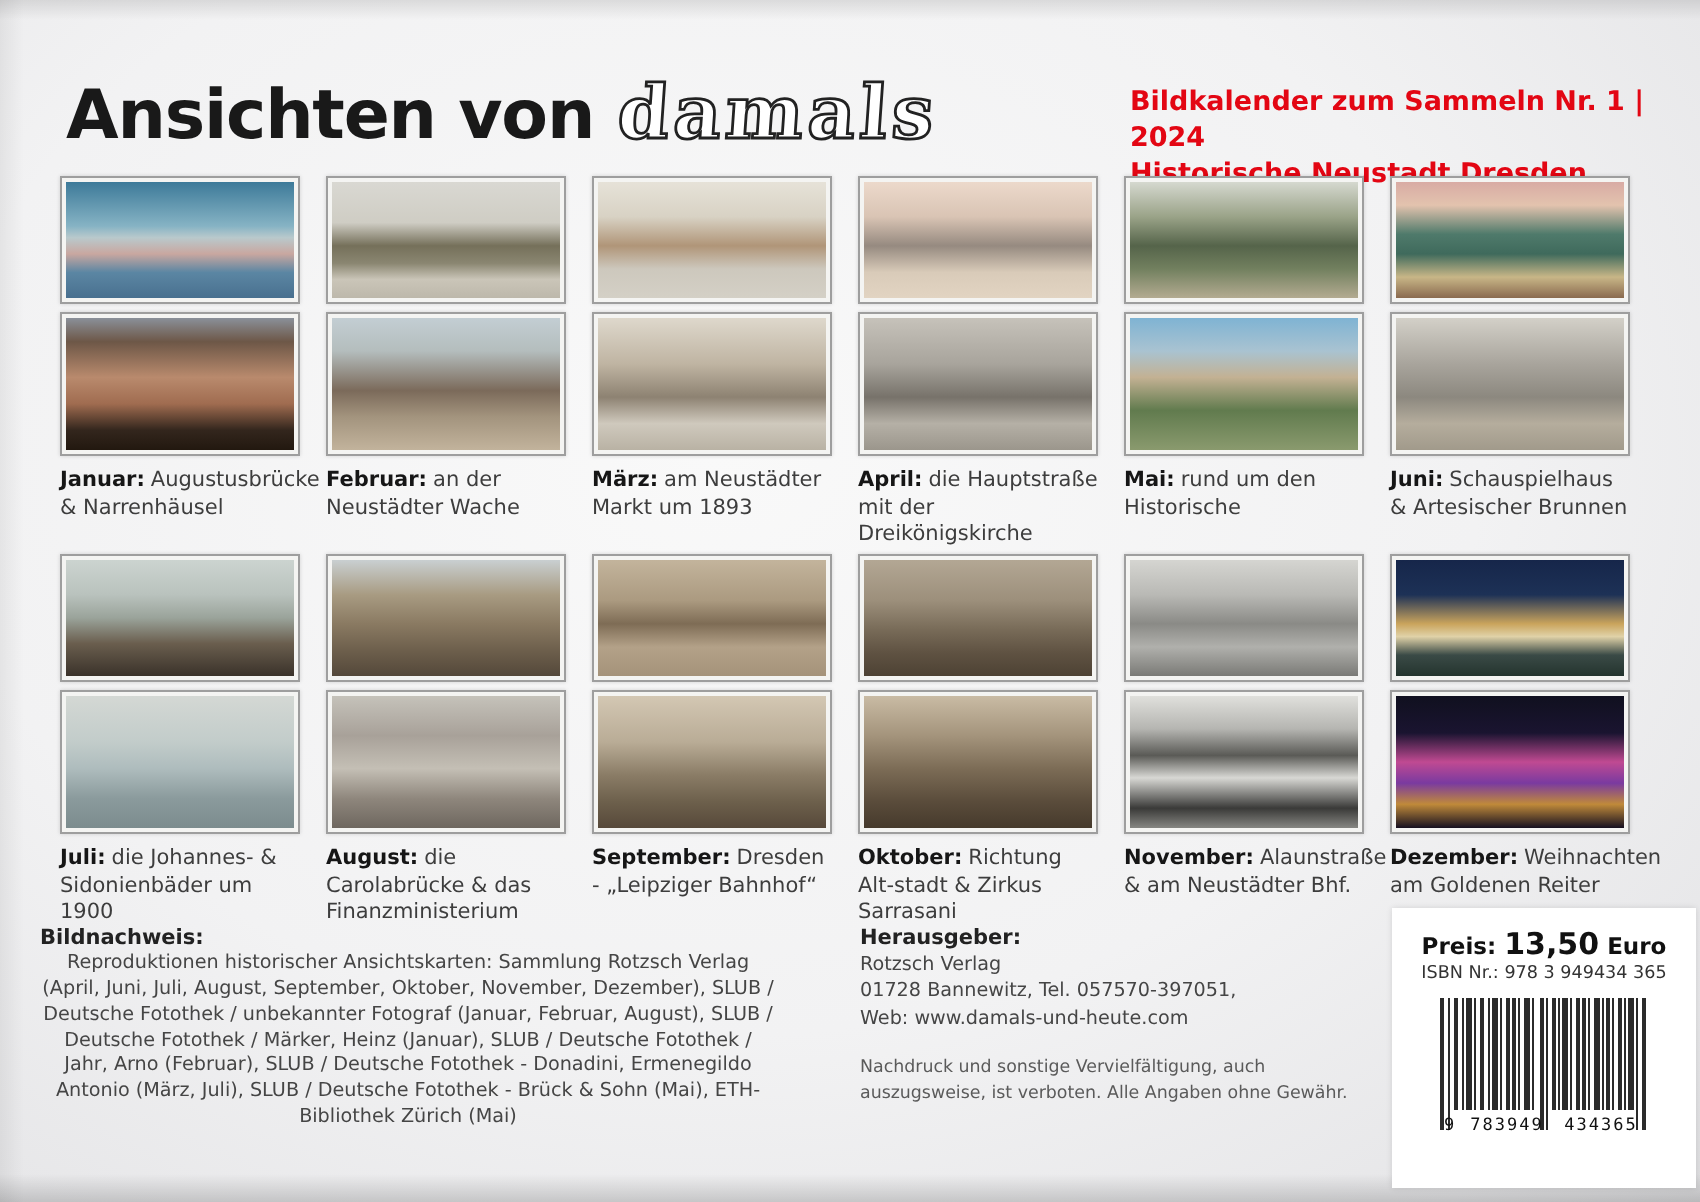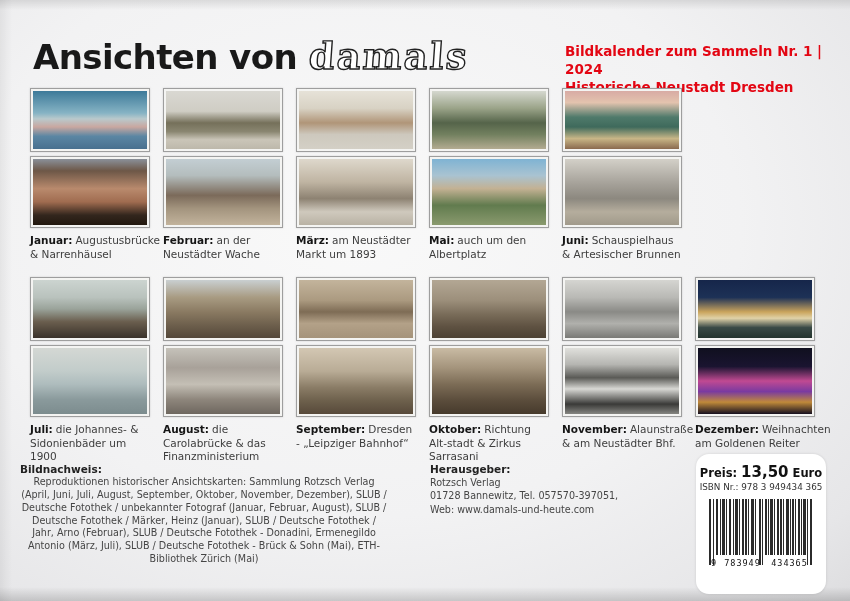--- a/index.html
+++ b/index.html
@@ -67,24 +67,23 @@
 
   
   .credits{position:absolute;left:20px;top:463px;width:368px;color:#454545;}
   .credits h3,.publisher h3{margin:0 0 1px 0;font-size:10.5px;color:#222;}
   .credits p{margin:0;font-size:9.6px;line-height:1.34;text-align:center;}
   .publisher{position:absolute;left:430px;top:463px;width:262px;color:#454545;}
   .publisher p{margin:0;font-size:9.6px;line-height:1.4;}
   .notice{margin-top:12px !important;font-size:8.7px !important;color:#5a5a5a;line-height:1.5 !important;}
 
   .pricebox{
-    position:absolute;left:696px;top:454px;width:130px;height:140px;
+    position:absolute;left:696px;top:454px;width:152px;height:140px;
     background:#ffffff;box-shadow:0 0 3px rgba(0,0,0,0.12);
     text-align:center;
-    border-radius:13px;
   }
   .priceline{margin-top:9px;font-weight:bold;color:#111;font-size:11.5px;}
   .price-amount{font-size:15px;}
   .isbnline{margin-top:1px;font-size:8.8px;color:#333;}
   .barcode{position:relative;width:104px;margin:7px auto 0 auto;}
   .barcode svg{display:block;}
   .bardigits{
     position:absolute;left:0;bottom:-1px;width:104px;
     display:grid;grid-template-columns:10px 1fr 1fr;
     font-family:"DejaVu Sans Mono","Liberation Mono",monospace;
@@ -129,26 +128,35 @@
       <div class="photo">
           <div class="ph p3t"></div>
         </div>
       <div class="photo">
           <div class="ph ph-tall p3b"></div>
         </div>
       <div class="caption"><span class="mname">März:</span><span>am Neustädter Markt um 1893</span></div>
     </div>
     <div class="cell">
       <div class="photo">
+          <div class="ph p4t"></div>
+        </div>
+      <div class="photo">
+          <div class="ph ph-tall p4b"></div>
+        </div>
+      <div class="caption"><span class="mname">April:</span><span>die Hauptstraße mit der Dreikönigskirche</span></div>
+    </div>
+    <div class="cell">
+      <div class="photo">
           <div class="ph p5t"></div>
         </div>
       <div class="photo">
           <div class="ph ph-tall p5b"></div>
         </div>
-      <div class="caption"><span class="mname">Mai:</span><span>auch um den Albertplatz</span></div>
+      <div class="caption"><span class="mname">Mai:</span><span>rund um den Historische</span></div>
     </div>
     <div class="cell">
       <div class="photo">
           <div class="ph p6t"></div>
         </div>
       <div class="photo">
           <div class="ph ph-tall p6b"></div>
         </div>
       <div class="caption"><span class="mname">Juni:</span><span>Schauspielhaus &amp; Artesischer Brunnen</span></div>
     </div>
@@ -214,20 +222,21 @@
   <div class="credits">
     <h3>Bildnachweis:</h3>
     <p>Reproduktionen historischer Ansichtskarten: Sammlung Rotzsch Verlag (April, Juni, Juli, August, September, Oktober, November, Dezember), SLUB / Deutsche Fotothek / unbekannter Fotograf (Januar, Februar, August), SLUB / Deutsche Fotothek / Märker, Heinz (Januar), SLUB / Deutsche Fotothek / Jahr, Arno (Februar), SLUB / Deutsche Fotothek - Donadini, Ermenegildo Antonio (März, Juli), SLUB / Deutsche Fotothek - Brück &amp; Sohn (Mai), ETH-Bibliothek Zürich (Mai)</p>
   </div>
 
   <div class="publisher">
     <h3>Herausgeber:</h3>
     <p>Rotzsch Verlag</p>
     <p>01728 Bannewitz, Tel. 057570-397051,</p>
     <p>Web: www.damals-und-heute.com</p>
+    <p class="notice">Nachdruck und sonstige Vervielfältigung, auch auszugsweise, ist verboten. Alle Angaben ohne Gewähr.</p>
   </div>
 
   <div class="pricebox">
     <div class="priceline">
       <span>Preis:</span>
       <span class="price-amount">13,50</span>
       <span>Euro</span>
     </div>
     <div class="isbnline">ISBN Nr.: 978 3 949434 365</div>
     <div class="barcode">

